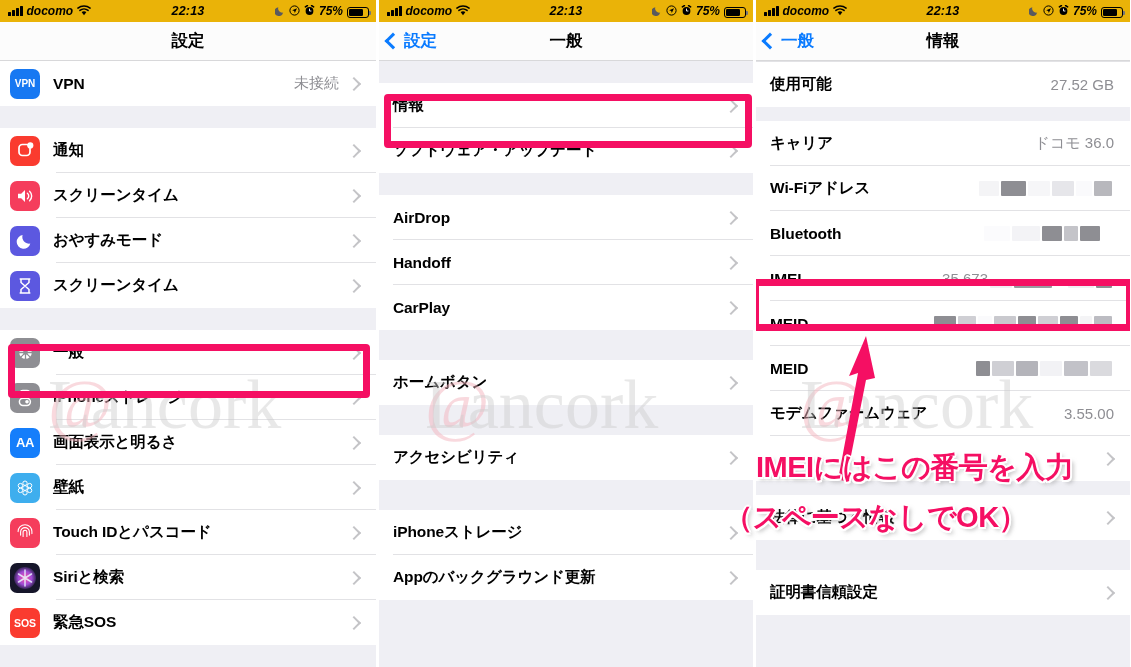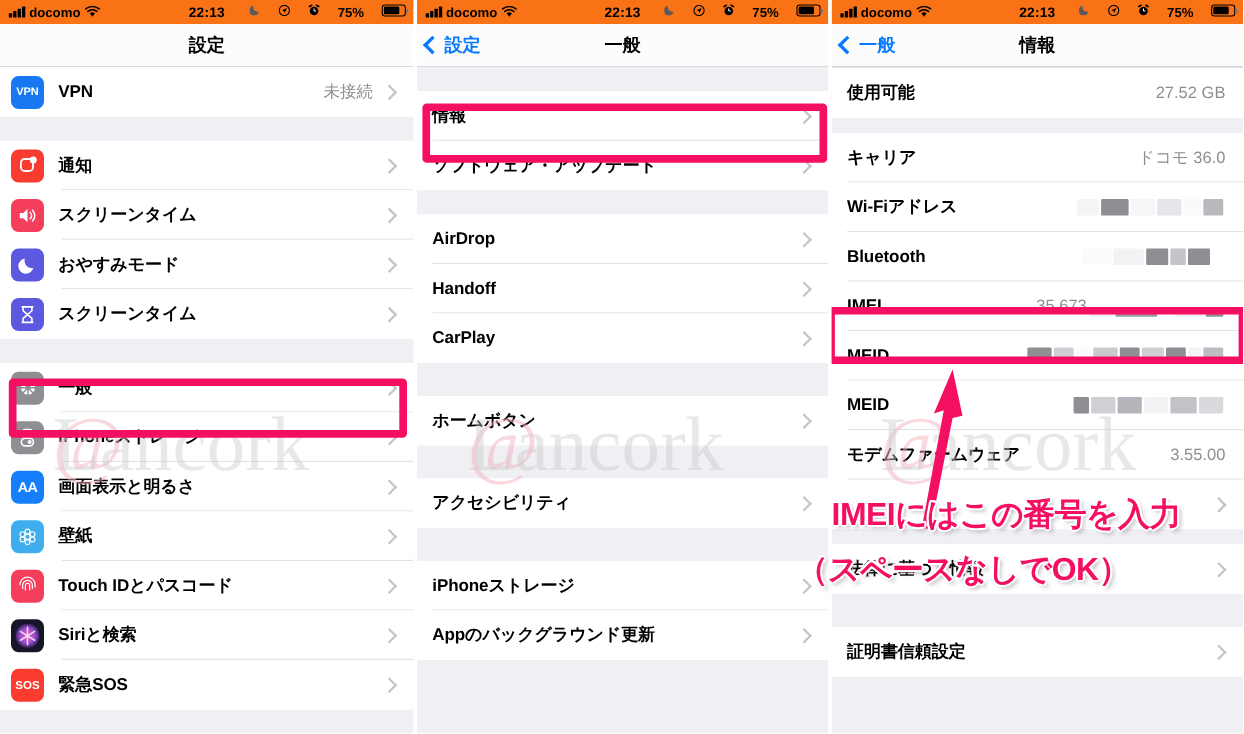--- a/index.html
+++ b/index.html
@@ -18,25 +18,26 @@
     box-sizing:border-box;
   }
   .screen.s2, .screen.s3{border-left:2px solid #ffffff;}
 
   
   .statusbar{
     height:22px;width:100%;
     display:flex;align-items:center;
     font-size:12.5px;font-weight:bold;color:#000;
     position:relative;
-    background:#f97316;
+    background:#eab308;
+    font-style:italic;
   }
   .sb-left{display:flex;align-items:center;gap:4px;padding-left:8px;}
   .sb-center{position:absolute;left:0;right:0;text-align:center;font-size:12.5px;font-weight:bold;letter-spacing:0.2px;}
-  .sb-right{margin-left:auto;display:flex;align-items:flex-start;gap:16px;padding-right:7px;position:relative;z-index:2;}
+  .sb-right{margin-left:auto;display:flex;align-items:flex-end;gap:4px;padding-right:7px;position:relative;z-index:2;}
   .bars{display:flex;align-items:flex-end;gap:1.5px;height:9px;}
   .bars i{display:block;width:2.5px;background:#000;border-radius:0.5px;}
   .bars i:nth-child(1){height:4px}
   .bars i:nth-child(2){height:6px}
   .bars i:nth-child(3){height:8px}
   .bars i:nth-child(4){height:9.5px}
   .carrier{font-size:12px;font-weight:bold;}
   .wifi{font-size:13px;line-height:1;}
   .pct{font-size:12px;font-weight:bold;}
   .batt{

